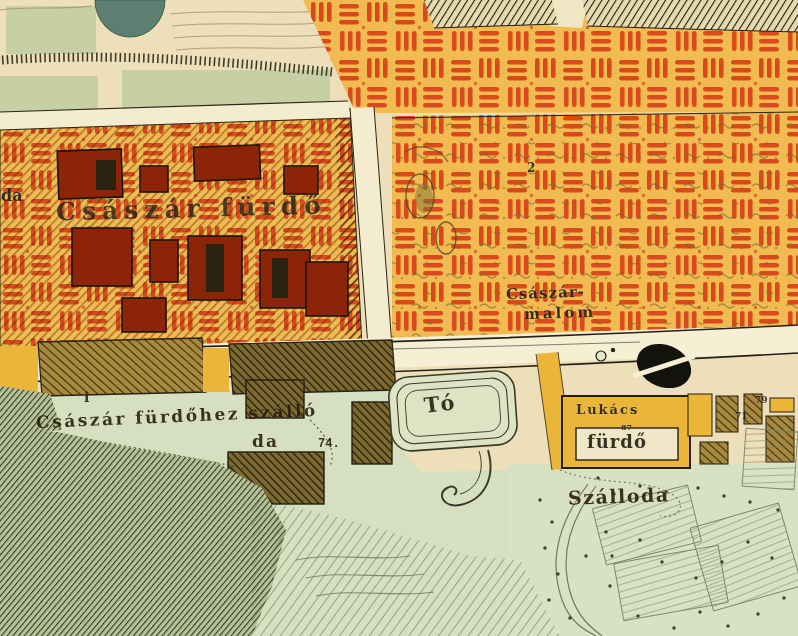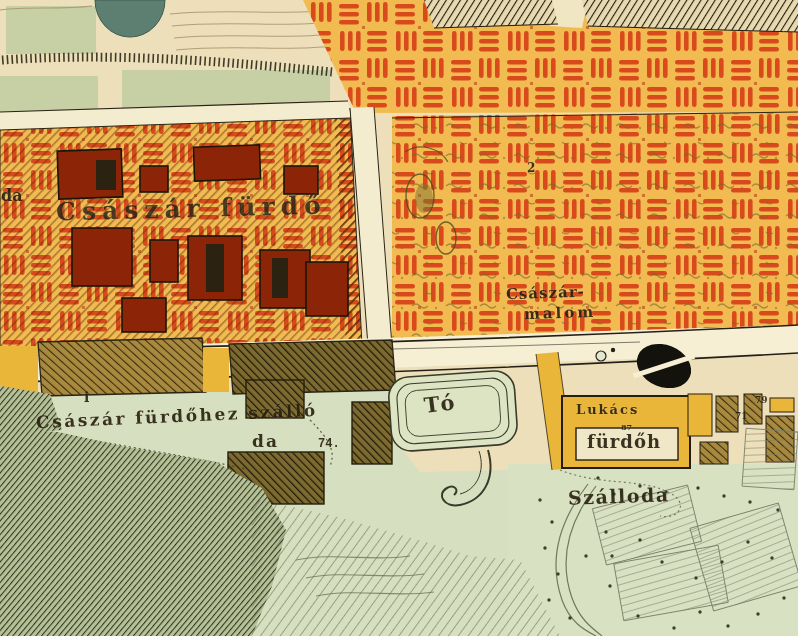--- a/index.html
+++ b/index.html
@@ -286,18 +286,18 @@
   <div class="lbl lbl-csaszar">Császár fürdő</div>
   <div class="lbl lbl-2">2</div>
   <div class="lbl lbl-malom1">Császár-</div>
   <div class="lbl lbl-malom2">malom</div>
   <div class="lbl lbl-hotel1">Császár fürdőhez szálló</div>
   <div class="lbl lbl-hotel2">da</div>
   <div class="lbl lbl-74">74.</div>
   <div class="lbl lbl-to">Tó</div>
   <div class="lbl lbl-lukacs1">Lukács</div>
   <div class="lbl lbl-73">87</div>
-  <div class="lbl lbl-lukacs2">fürdőh</div>
+  <div class="lbl lbl-lukacs2">fürdő</div>
   <div class="lbl lbl-szalloda">Szálloda</div>
   <div class="lbl lbl-71">71</div>
   <div class="lbl lbl-79">79</div>
   <div class="lbl lbl-i">i</div>
 </div>
 
 </body></html>

